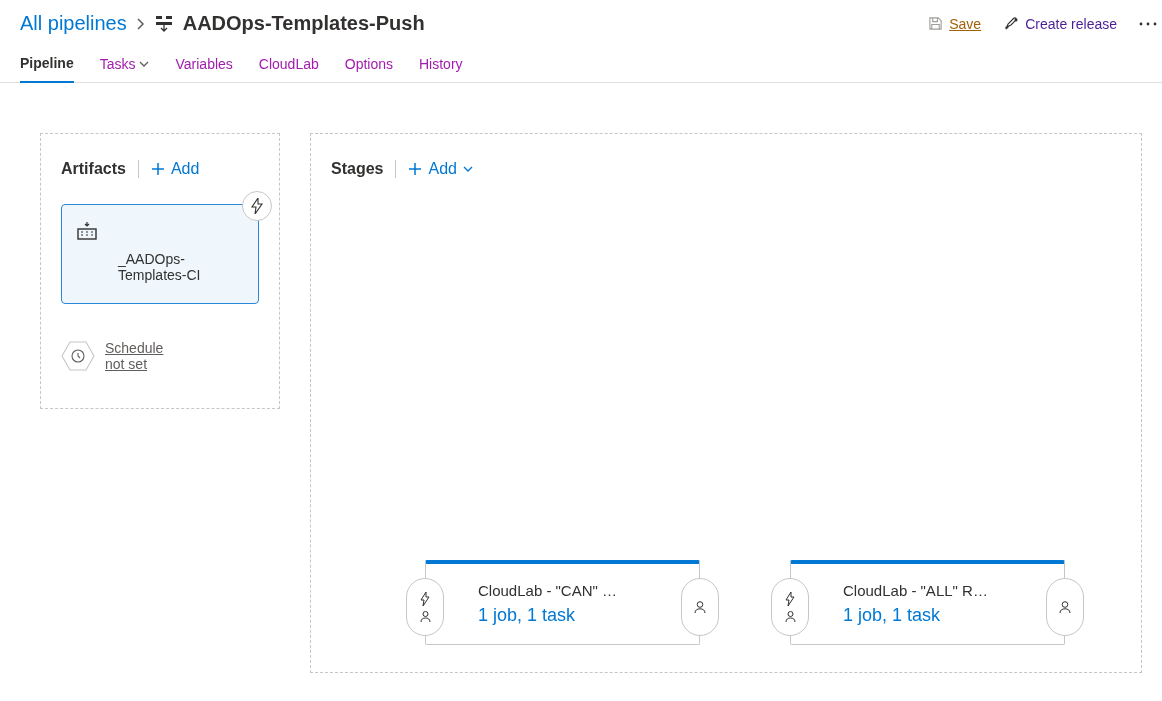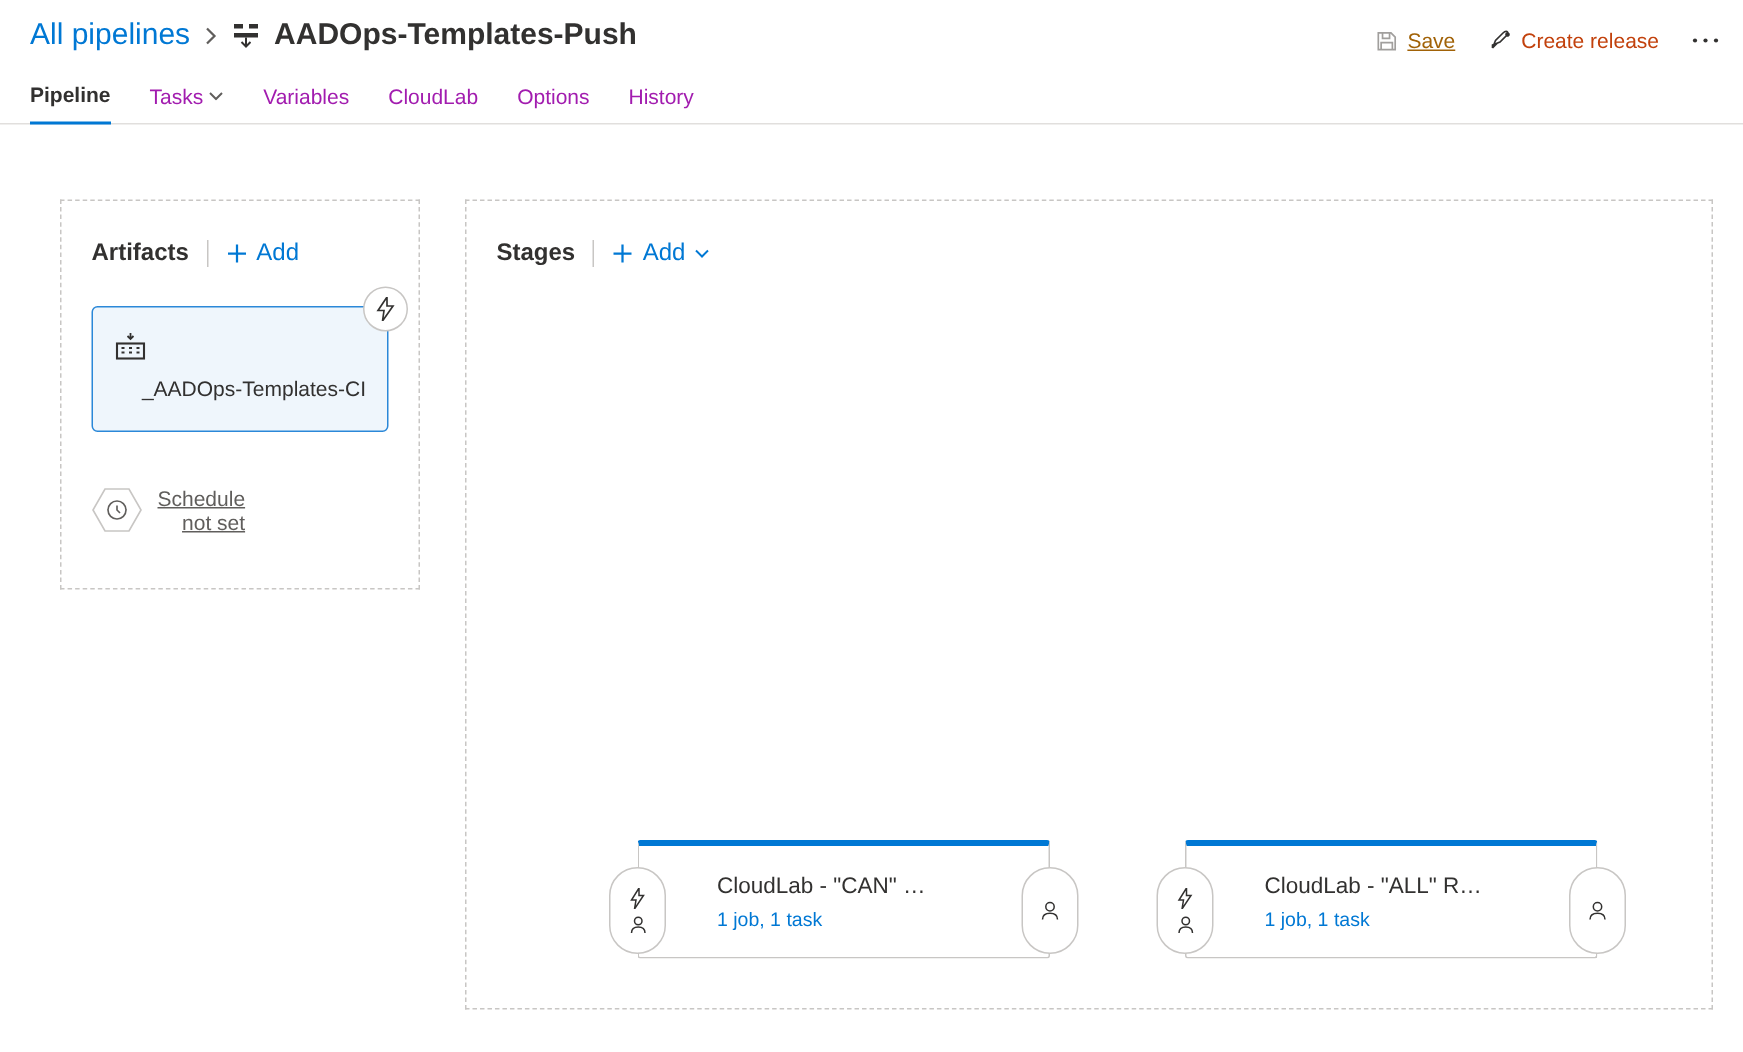--- a/index.html
+++ b/index.html
@@ -7,41 +7,41 @@
     font-family: "Segoe UI", -apple-system, sans-serif;
     font-size: 14px;
     color: #323130;
     background: #fff;
     width: 1162px;
   }
 
   
   .header-row {
     display: flex;
-    align-items: flex-end;
-    padding: 12px 16px 6px 20px;
+    align-items: center;
+    padding: 12px 5px 6px 20px;
   }
   .breadcrumb {
     display: flex;
     align-items: center;
     gap: 10px;
     font-size: 20px;
     flex: 1;
   }
   .breadcrumb .link { color: #0078d4; cursor: pointer; }
   .breadcrumb .sep  { color: #605e5c; }
   .breadcrumb .name { font-weight: 700; }
   .breadcrumb .pipeline-icon { display:flex; align-items:center; }
 
   .header-actions {
     display: flex;
     align-items: center;
     gap: 22px;
   }
-  .hact { display:flex; align-items:center; gap:6px; color:#c2410c; cursor:pointer; }
+  .hact { display:flex; align-items:center; gap:6px; color:#4c1d95; cursor:pointer; }
   .hact.disabled { color:#a16207; cursor:default;text-decoration:underline; }
   .hact .icon { display:inline-flex; }
 
   
   .tabs {
     display:flex; gap:26px;
     padding: 14px 20px 0 20px;
     border-bottom: 1px solid #e1dfdd;
   }
   .tab {
@@ -82,21 +82,21 @@
   }
   .add-link {
     color:#0078d4;
     display:flex; align-items:center; gap:6px;
     font-weight:400;
     cursor:pointer;
   }
   .add-link .chev { color:#0078d4; }
 
   
-  .artifacts { width: 240px; text-align: right; }
+  .artifacts { width: 240px; }
   .artifact-card {
     position:relative;
     border: 1px solid #c8c6c4;
     border-radius: 4px;
     padding: 16px 14px 20px 14px;
     margin-bottom: 36px;
     cursor:pointer;
     background:#fff;
   }
   .artifact-card.selected {
@@ -110,20 +110,21 @@
     border-radius:50%;
     background:#fff;
     border:1px solid #c8c6c4;
     display:flex; align-items:center; justify-content:center;
     cursor:pointer;
   }
   .artifact-name {
     margin-top:10px;
     font-size:14px;
     word-break:break-word;
+    margin-left:42px;
   }
   .schedule-row {
     display:flex; align-items:center; gap:10px;
     color:#605e5c;
     margin-top:30px;
     text-decoration:underline;
   }
   .hex {
     width:34px; height:30px;
     display:flex; align-items:center; justify-content:center;
@@ -151,21 +152,21 @@
     background:#fff;
     padding: 18px 46px 18px 52px;
     border-radius:2px;
     cursor:pointer;
   }
   .stage-card .title {
     font-size:15px;
     white-space:nowrap; overflow:hidden; text-overflow:ellipsis;
   }
   .stage-card .sub {
-    color:#0078d4; font-size:13px; margin-top:6px;
+    color:#0078d4; font-size:18px; margin-top:6px;
     cursor:pointer;
   }
   .cap {
     position:absolute;
     top:18px;
     width:38px; height:58px;
     border:1px solid #c8c6c4;
     background:#fff;
     border-radius:19px;
     display:flex; flex-direction:column;

